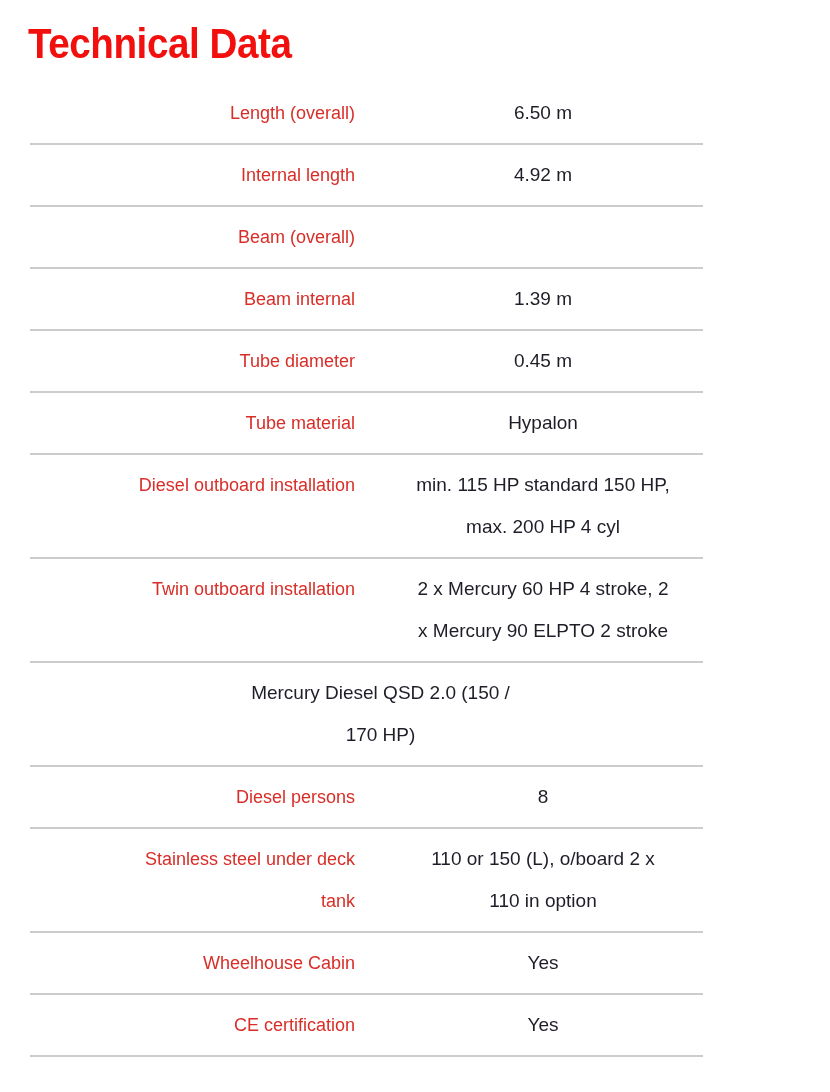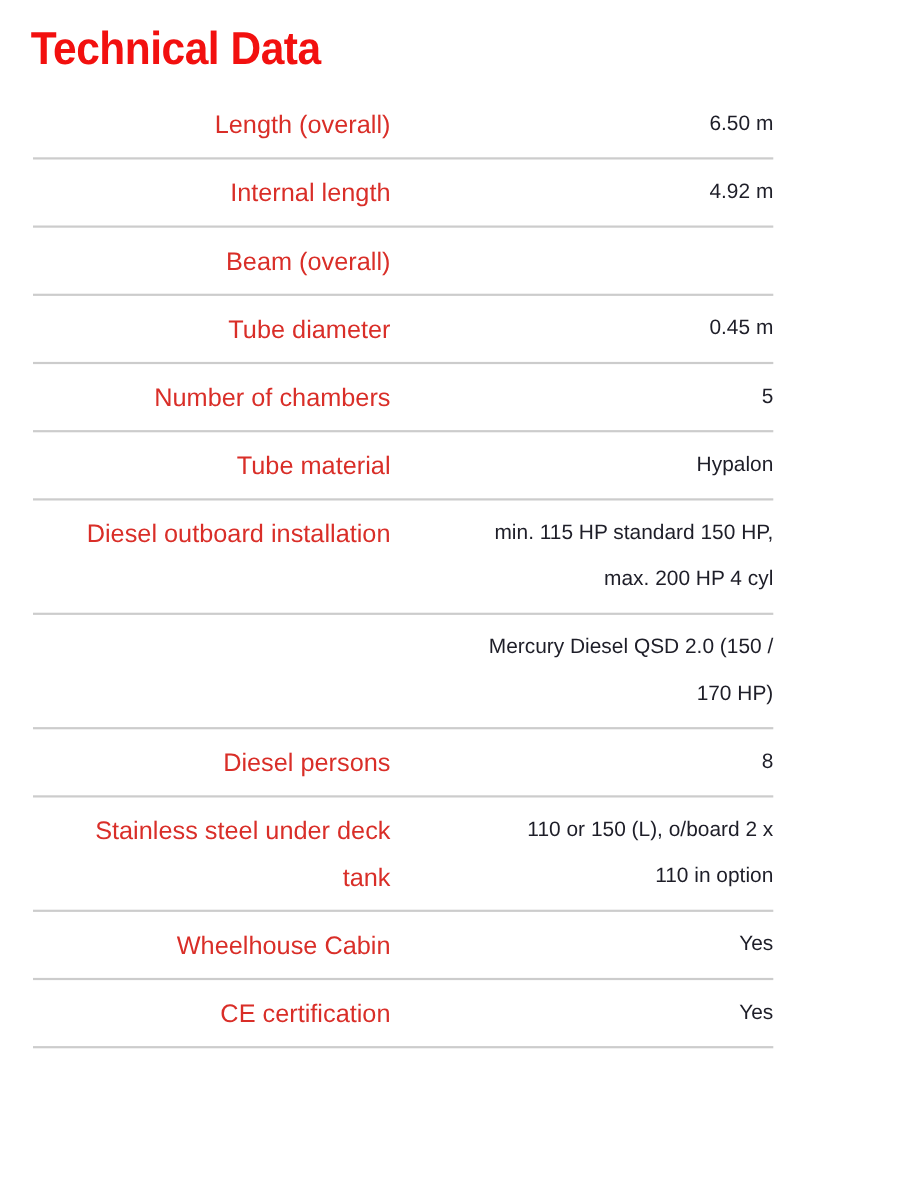--- a/index.html
+++ b/index.html
@@ -32,28 +32,28 @@
     display: flex;
     align-items: flex-start;
     padding: 9px 0;
     border-bottom: 2px solid #cccccc;
   }
   .label {
     width: 325px;
     flex: 0 0 325px;
     text-align: right;
     color: #d92e28;
-    font-size: 23px;
+    font-size: 18px;
     line-height: 42px;
     white-space: pre-line;
   }
   .value {
     flex: 1;
     margin-left: 28px;
-    text-align: right;
+    text-align: center;
     color: #1e1e28;
     font-size: 19px;
     line-height: 42px;
     white-space: pre-line;
   }
 </style>
 </head>
 <body>
 
 <h1 class="page-title">Technical Data</h1>
@@ -64,35 +64,40 @@
       <div class="value">6.50 m</div>
     </div>
     <div class="row">
       <div class="label">Internal length</div>
       <div class="value">4.92 m</div>
     </div>
     <div class="row">
       <div class="label">Beam (overall)</div>
     </div>
     <div class="row">
+      <div class="label">Beam internal</div>
+      <div class="value">1.39 m</div>
+    </div>
+    <div class="row">
       <div class="label">Tube diameter</div>
       <div class="value">0.45 m</div>
-    </div>
-    <div class="row">
-      <div class="label">Number of chambers</div>
-      <div class="value">5</div>
     </div>
     <div class="row">
       <div class="label">Tube material</div>
       <div class="value">Hypalon</div>
     </div>
     <div class="row">
       <div class="label">Diesel outboard installation</div>
       <div class="value">min. 115 HP standard 150 HP,
 max. 200 HP 4 cyl</div>
+    </div>
+    <div class="row">
+      <div class="label">Twin outboard installation</div>
+      <div class="value">2 x Mercury 60 HP 4 stroke, 2
+x Mercury 90 ELPTO 2 stroke</div>
     </div>
     <div class="row">
       <div class="value">Mercury Diesel QSD 2.0 (150 /
 170 HP)</div>
     </div>
     <div class="row">
       <div class="label">Diesel persons</div>
       <div class="value">8</div>
     </div>
     <div class="row">

